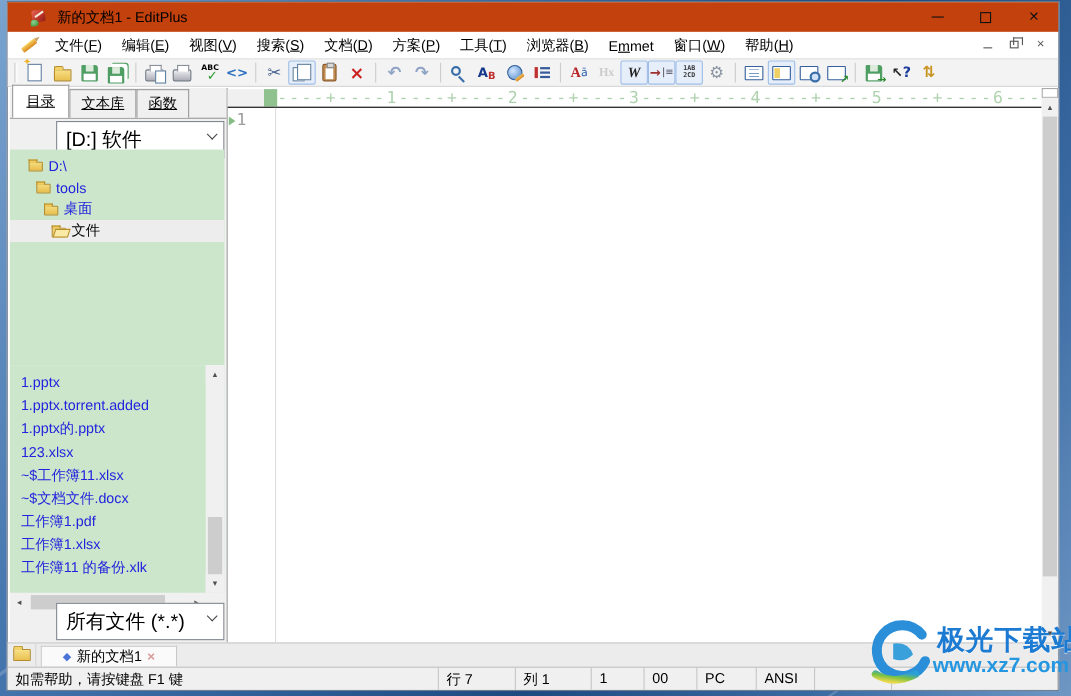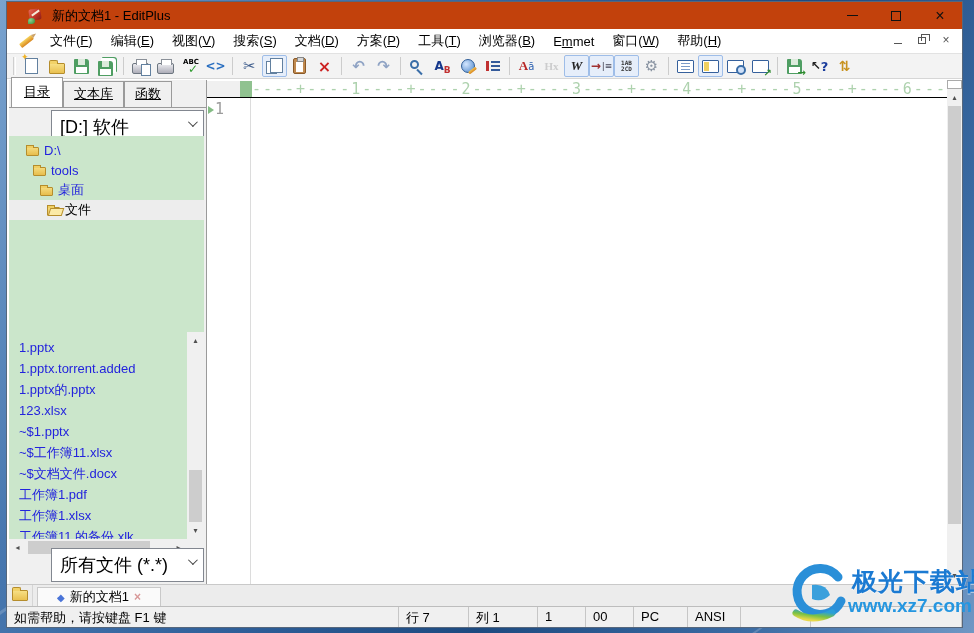--- a/index.html
+++ b/index.html
@@ -379,21 +379,20 @@
           <div class="trow selected" style="padding-left: 38px;">
             <span class="tfld open"></span>
             <span>文件</span>
           </div>
         </div>
       <div id="filelist">
           <div class="frow">1.pptx</div>
           <div class="frow">1.pptx.torrent.added</div>
           <div class="frow">1.pptx的.pptx</div>
           <div class="frow">123.xlsx</div>
-          <div class="frow">~$1.pptx</div>
           <div class="frow">~$工作簿11.xlsx</div>
           <div class="frow">~$文档文件.docx</div>
           <div class="frow">工作簿1.pdf</div>
           <div class="frow">工作簿1.xlsx</div>
           <div class="frow">工作簿11 的备份.xlk</div>
         </div>
 
       <div class="vscroll" id="fl-vscroll">
         <div class="sarrow" style="top:0;left:0;">▴</div>
         <div class="sthumb" style="left:2px;width:13px;top:138px;height:80px;"></div>

